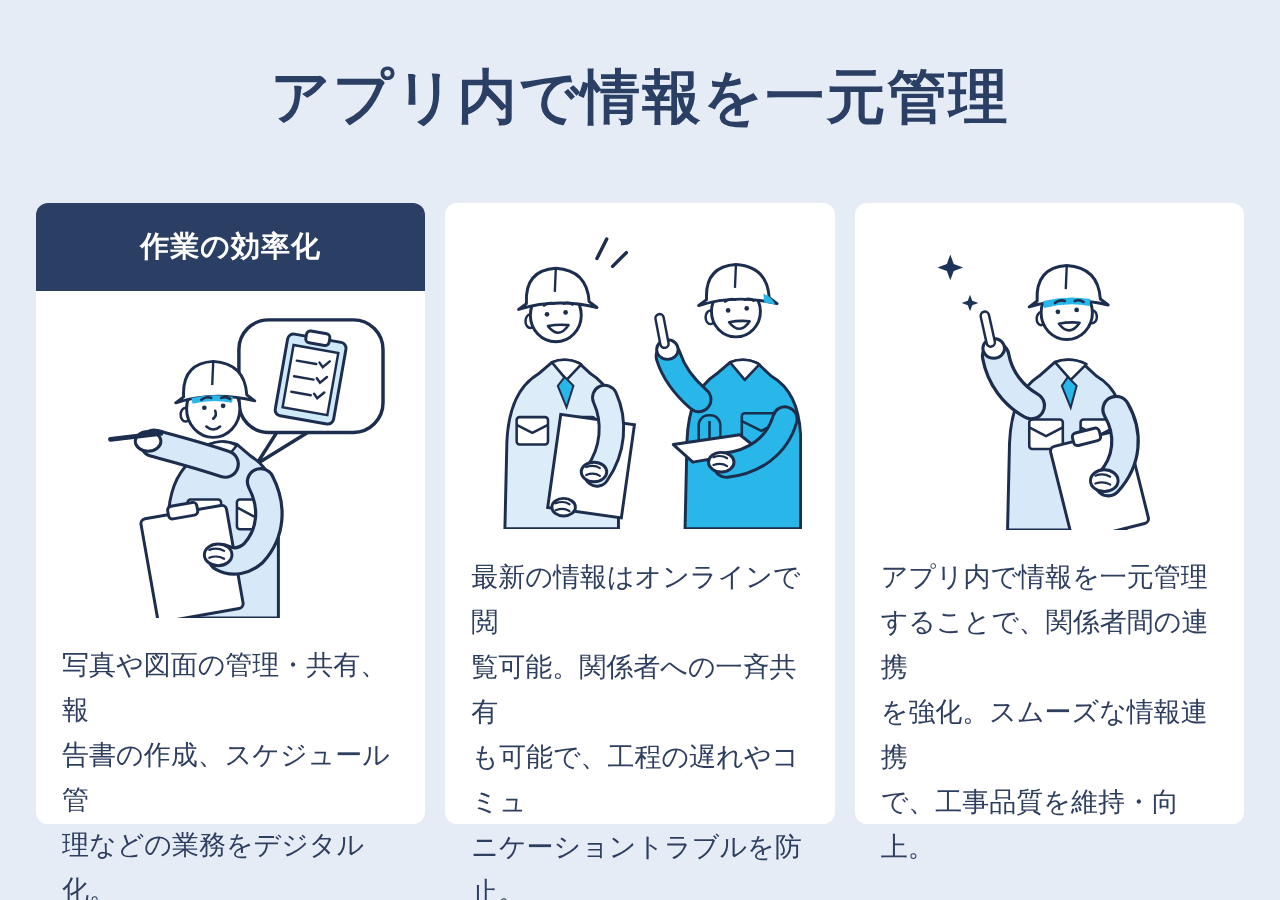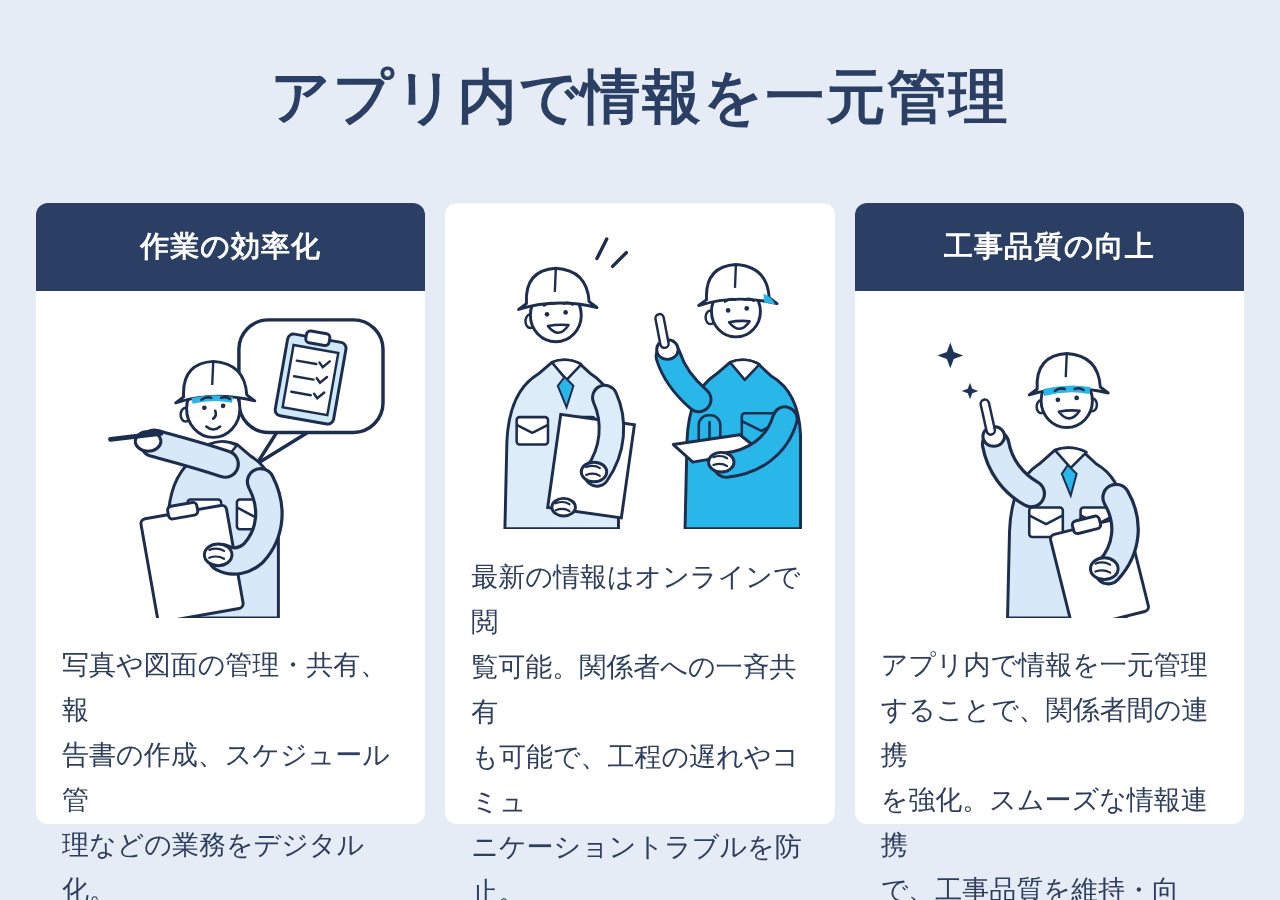--- a/index.html
+++ b/index.html
@@ -214,21 +214,20 @@
           </g>
         </svg>
       </div>
       <p class="card-text">最新の情報はオンラインで閲
 覧可能。関係者への一斉共有
 も可能で、工程の遅れやコミュ
 ニケーショントラブルを防止。</p>
     </section>
 
     <section class="card">
-      <header class="card-header">工事品質の向上</header>
       <div class="card-art">
         <svg viewBox="0 0 340 310" width="336" height="306">
           <g fill="#1d3358">
             <path transform="translate(70 44)" d="M0 -13 L3.5 -3.5 L13 0 L3.5 3.5 L0 13 L-3.5 3.5 L-13 0 L-3.5 -3.5 Z"></path>
             <path transform="translate(90 80) scale(0.65)" d="M0 -13 L3.5 -3.5 L13 0 L3.5 3.5 L0 13 L-3.5 3.5 L-13 0 L-3.5 -3.5 Z"></path>
           </g>
           <g>
             <path d="M128 310 L130 222 Q132 172 160 154 L176 140 Q190 135 204 141 L218 154 Q246 170 248 216 L248 310 Z" fill="#d7e9f8" stroke="#1d2d4d" stroke-width="3" stroke-linejoin="round"></path>
             <path d="M176 140 L192 158 L208 142 Q192 134 176 140 Z" fill="#ffffff" stroke="#1d2d4d" stroke-width="2.6" stroke-linejoin="round"></path>
             <path d="M189 155 L198 164 L192 186 L183 164 Z" fill="#29b6e8" stroke="#1d2d4d" stroke-width="2"></path>

